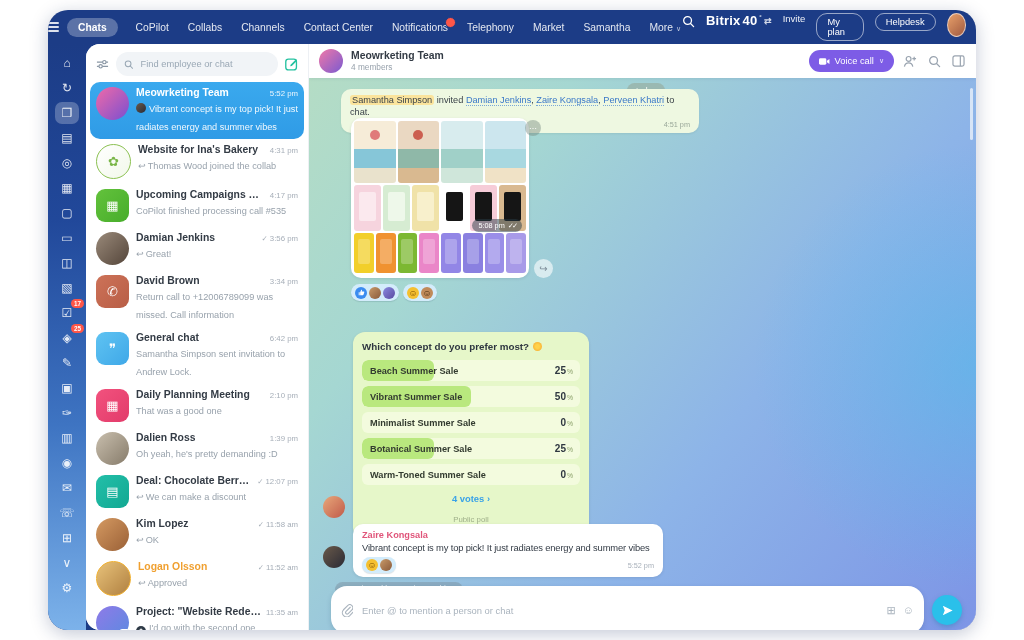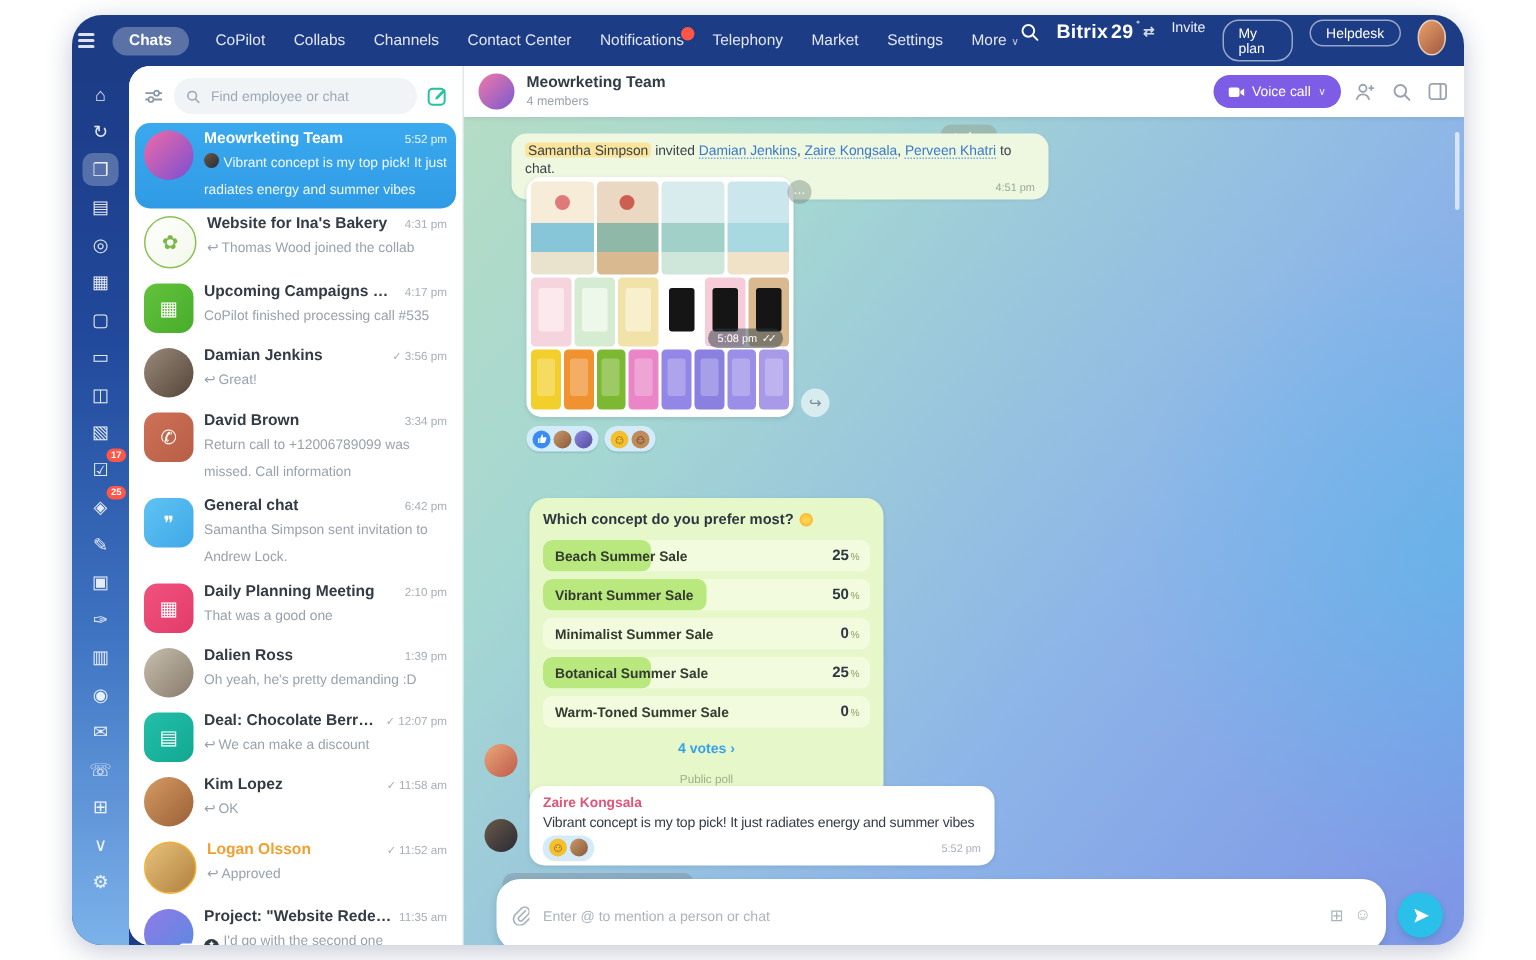--- a/index.html
+++ b/index.html
@@ -163,33 +163,33 @@
         </div>
       <div class="nav">
           <div class="tab sel">Chats</div>
           <div class="tab">CoPilot</div>
           <div class="tab">Collabs</div>
           <div class="tab">Channels</div>
           <div class="tab">Contact Center</div>
           <div class="tab">Notifications<span class="badge-dot"></span></div>
           <div class="tab">Telephony</div>
           <div class="tab">Market</div>
-          <div class="tab">Settings</div>
+          <div class="tab">Samantha</div>
           <div class="tab">More<span class="caret">∨</span></div>
         </div>
       <div class="top-right">
         <span class="head-ic" style="color:#fff">
           <svg width="13" height="13" viewBox="0 0 14 14">
               <circle cx="6" cy="6" r="4.2" fill="none" stroke="#fff" stroke-width="1.4"></circle>
               <line x1="9.2" y1="9.2" x2="12.5" y2="12.5" stroke="#fff" stroke-width="1.4" stroke-linecap="round"></line>
             </svg>
         </span>
         <span class="logo">
           <span>Bitrix</span>
-            <span>29</span>
+            <span>40</span>
             <sup>°</sup>
             <span class="sync">⇄</span>
         </span>
         <span class="invite">Invite</span>
         <span class="pill-btn">My plan</span>
         <span class="pill-btn">Helpdesk</span>
         <span class="avatar-top"></span>
       </div>
     </div>
 

